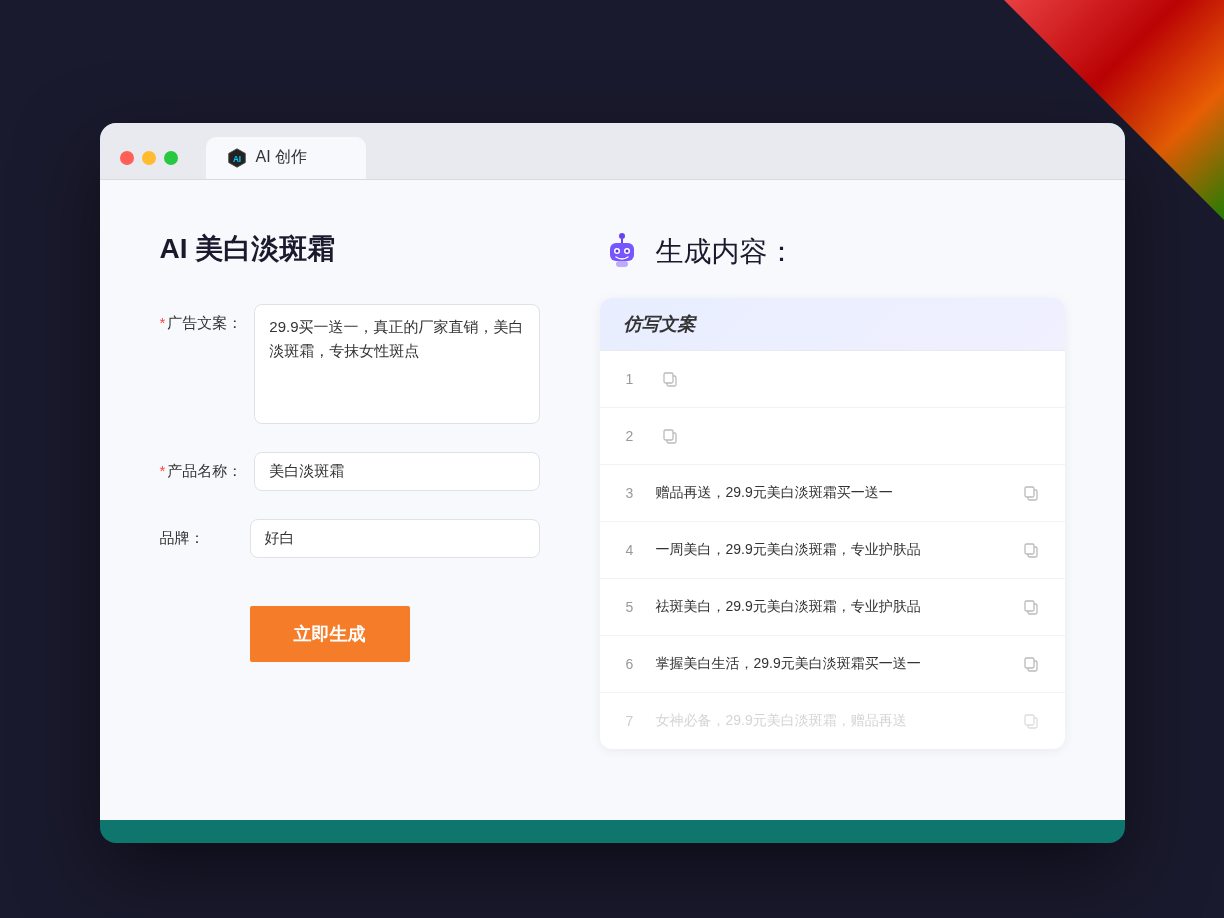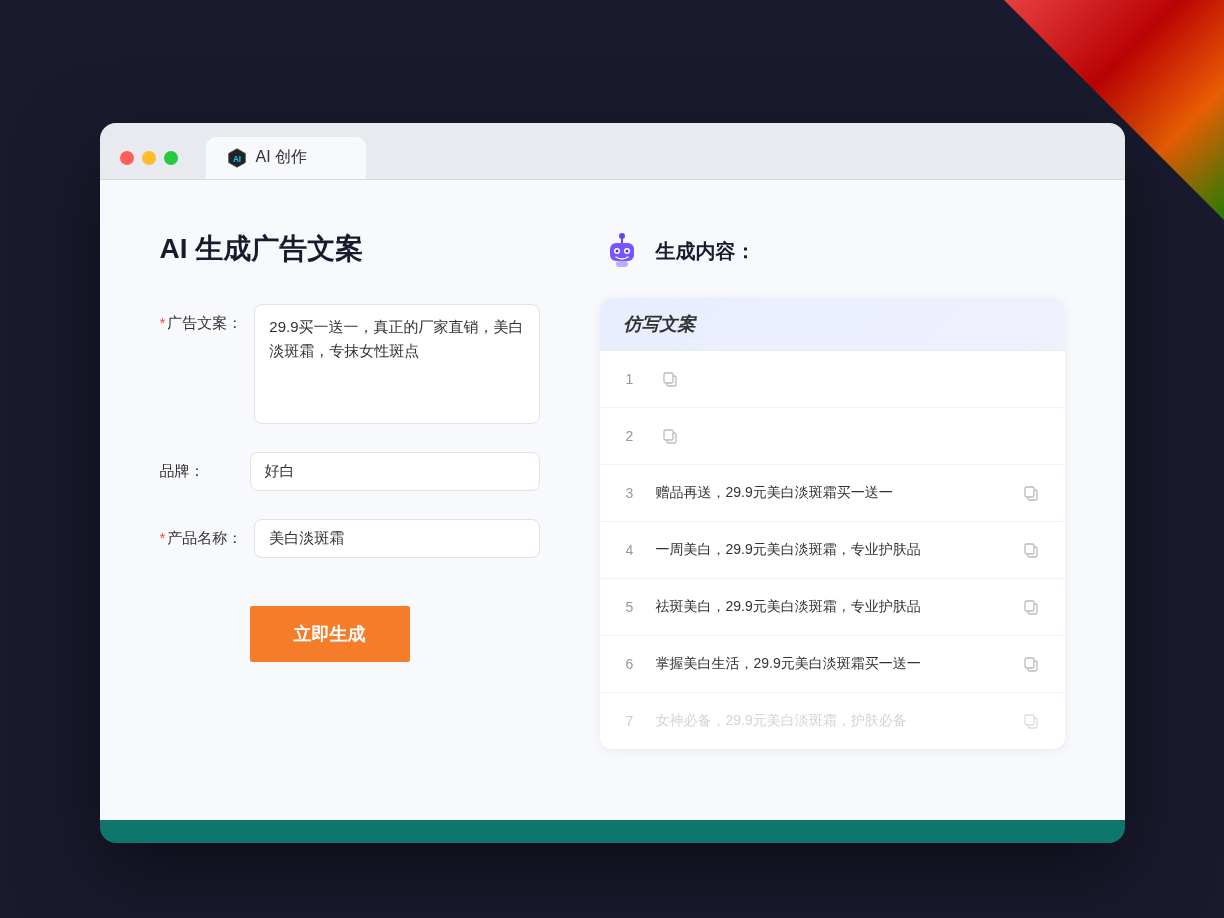--- a/index.html
+++ b/index.html
@@ -175,22 +175,22 @@
       gap: 12px;
       margin-bottom: 24px;
     }
 
     .robot-icon {
       width: 44px;
       height: 44px;
     }
 
     .result-title {
-      font-size: 20px;
-      font-weight: 700;
+      font-size: 28px;
+      font-weight: 400;
       color: #1a1a2e;
     }
 
     .result-card {
       background: #fff;
       border-radius: 12px;
       overflow: hidden;
       box-shadow: 0 2px 12px rgba(0,0,0,0.06);
     }
 
@@ -271,45 +271,45 @@
         <polygon points="12,2 21,7 21,17 12,22 3,17 3,7" fill="#222" stroke="#444" stroke-width="1"></polygon>
         <text x="12" y="16" text-anchor="middle" font-size="9" font-weight="bold" fill="#00ccff" font-family="Arial">AI</text>
       </svg>
       <span class="tab-title">AI 创作</span>
     </div>
   </div>
 
   <div class="browser-content">
 
     <div class="left-panel">
-      <h1 class="page-title">AI 生成广告文案</h1>
+      <h1 class="page-title">AI 美白淡斑霜</h1>
 
       
       <div class="form-group">
         <label class="form-label">
           <span class="required-star">*</span><span>广告文案：</span>
         </label>
         <textarea class="form-input" placeholder="29.9买一送一，真正的厂家直销，美白淡斑霜，专抹女性斑点" style="">29.9买一送一，真正的厂家直销，美白淡斑霜，专抹女性斑点</textarea>
       </div>
 
       
       <div class="form-group">
-        <label class="form-label">品牌：</label>
-        <input type="text" class="form-input" value="好白" style="">
-      </div>
-
-      
-      <div class="form-group">
         <label class="form-label">
           <span class="required-star">*</span><span>产品名称：</span>
         </label>
         <input type="text" class="form-input" value="美白淡斑霜" style="">
       </div>
 
       
+      <div class="form-group">
+        <label class="form-label">品牌：</label>
+        <input type="text" class="form-input" value="好白" style="">
+      </div>
+
+      
       <button class="generate-btn">立即生成</button>
     </div>
 
     <div class="right-panel">
       <div class="result-header">
 
         <svg class="robot-icon" viewBox="0 0 44 44" xmlns="http://www.w3.org/2000/svg">
 
           <circle cx="22" cy="6" r="3" fill="#6644ee"></circle>
           <line x1="22" y1="9" x2="22" y2="13" stroke="#6644ee" stroke-width="2"></line>
@@ -384,21 +384,21 @@
       <span class="result-text">掌握美白生活，29.9元美白淡斑霜买一送一</span>
       <div class="copy-icon-btn" title="复制">
         <svg width="16" height="16" viewBox="0 0 16 16" fill="currentColor" xmlns="http://www.w3.org/2000/svg">
           <rect x="5" y="5" width="9" height="10" rx="1.5" fill="none" stroke="currentColor" stroke-width="1.3"></rect>
           <rect x="2" y="2" width="9" height="10" rx="1.5" fill="white" stroke="currentColor" stroke-width="1.3"></rect>
         </svg>
       </div>
     </div>
             <div class="result-item faded">
       <span class="result-num">7</span>
-      <span class="result-text">女神必备，29.9元美白淡斑霜，护肤必备</span>
+      <span class="result-text">女神必备，29.9元美白淡斑霜，赠品再送</span>
       <div class="copy-icon-btn" title="复制">
         <svg width="16" height="16" viewBox="0 0 16 16" fill="currentColor" xmlns="http://www.w3.org/2000/svg">
           <rect x="5" y="5" width="9" height="10" rx="1.5" fill="none" stroke="currentColor" stroke-width="1.3"></rect>
           <rect x="2" y="2" width="9" height="10" rx="1.5" fill="white" stroke="currentColor" stroke-width="1.3"></rect>
         </svg>
       </div>
     </div>
           </div>
       </div>
     </div>

